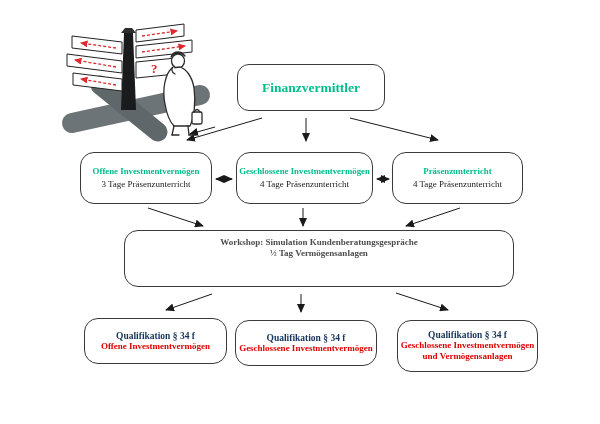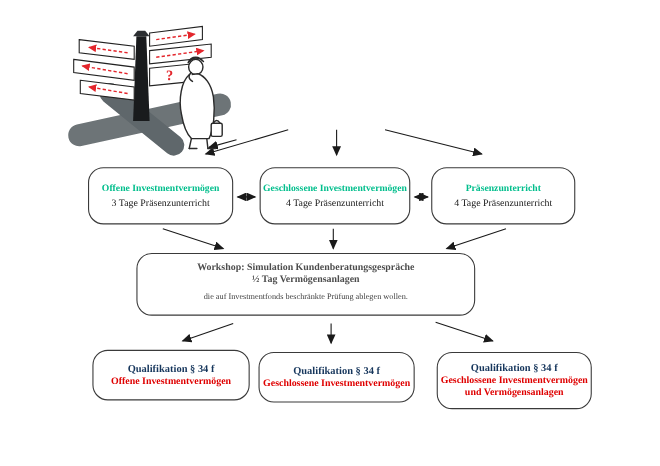--- a/index.html
+++ b/index.html
@@ -13,21 +13,21 @@
     text-align:center;box-sizing:border-box;
   }
   .root-box{left:237px;top:64px;width:148px;height:47px;border-radius:12px;}
   .root-label{font-size:13.5px;font-weight:bold;color:#00be8c;}
   .lvl2{top:152px;height:52px;padding:2px;}
   .lvl2 .t-title{font-size:8.8px;font-weight:bold;color:#00be8c;white-space:nowrap;line-height:13px;}
   .lvl2 .t-dur{font-size:9px;color:#1a1a1a;white-space:nowrap;line-height:13px;}
   .b2-0{left:80px;width:132px;}
   .b2-1{left:236px;width:137px;}
   .b2-2{left:392px;width:131px;}
-  .workshop{left:124px;top:230px;width:308px;height:57px;justify-content:flex-start;padding-top:6px;}
+  .workshop{left:124px;top:230px;width:390px;height:57px;justify-content:flex-start;padding-top:6px;}
   .w-title{font-size:9px;font-weight:bold;color:#4d4d4d;line-height:10.5px;}
   .w-note{margin-top:8px;font-size:7.5px;color:#3d3d3d;line-height:8.5px;}
   .lvl4{top:318px;padding:3px;}
   .q-title{font-size:9.5px;font-weight:bold;color:#16365c;white-space:nowrap;margin-bottom:0;}
   .q-line{font-size:9px;font-weight:bold;color:#df0000;white-space:nowrap;line-height:11px;}
   .b4-0{left:84px;width:143px;height:46px;}
   .b4-1{left:235px;width:142px;height:46px;top:320px;}
   .b4-2{left:397px;width:141px;height:52px;top:320px;}
   .connectors{position:absolute;left:0;top:0;width:600px;height:424px;pointer-events:none;}
   .clipart{position:absolute;left:58px;top:22px;width:158px;height:120px;}
@@ -104,39 +104,41 @@
       <path d="M113,35 Q120,27 127,34 Q124,30 120,30 Q115,30 113,35 Z"></path>
       <path d="M114,46 C107,52 104,68 107,82 C109,94 112,100 116,104 L132,104 C136,96 138,80 136,66 C134,54 128,47 122,45 Z"></path>
       <path d="M117,52 C113,50 113,46 116,44"></path>
       <path d="M116,104 L114,113 M130,104 L131,113"></path>
       <path d="M114,113 L121,113 M131,113 L138,113"></path>
       <rect x="134" y="90" width="10" height="12" rx="1.5"></rect>
       <path d="M136,90 Q139,85 142,90" fill="none"></path>
     </g>
   </svg>
 
+  <div class="box root-box">
+    <div class="root-label">Finanzvermittler</div>
+  </div>
 
   <div class="box lvl2 b2-0">
     <div class="t-title">Offene Investmentvermögen</div>
     <div class="t-dur">3 Tage Präsenzunterricht</div>
   </div>
   <div class="box lvl2 b2-1">
     <div class="t-title">Geschlossene Investmentvermögen</div>
     <div class="t-dur">4 Tage Präsenzunterricht</div>
   </div>
   <div class="box lvl2 b2-2">
     <div class="t-title">Präsenzunterricht</div>
     <div class="t-dur">4 Tage Präsenzunterricht</div>
   </div>
 
   <div class="box workshop">
     <div class="w-title">Workshop: Simulation Kundenberatungsgespräche</div>
     <div class="w-title">½ Tag Vermögensanlagen</div>
     <div class="w-note">
-      <div>die auf Investmentfonds beschränkte Prüfung ablegen wollen.</div>
     </div>
   </div>
 
   <div class="box lvl4 b4-0">
     <div class="q-title">Qualifikation § 34 f</div>
     <div class="q-line">Offene Investmentvermögen</div>
   </div>
   <div class="box lvl4 b4-1">
     <div class="q-title">Qualifikation § 34 f</div>
     <div class="q-line">Geschlossene Investmentvermögen</div>

